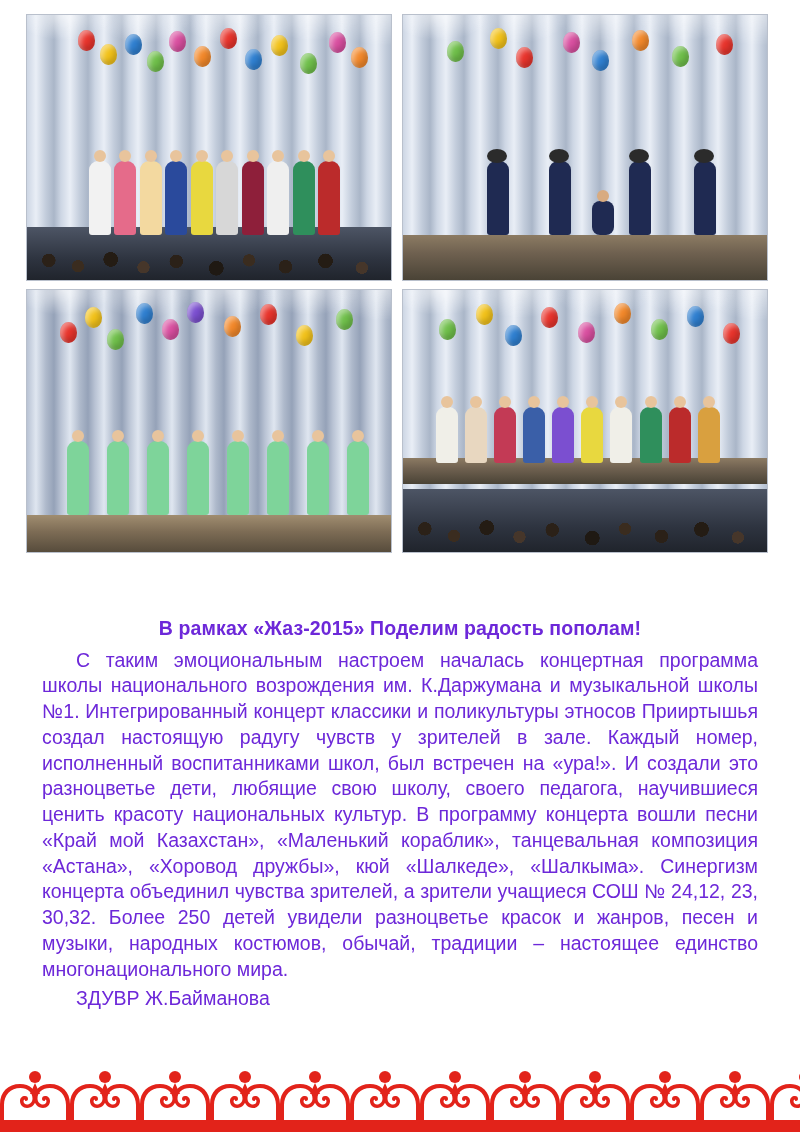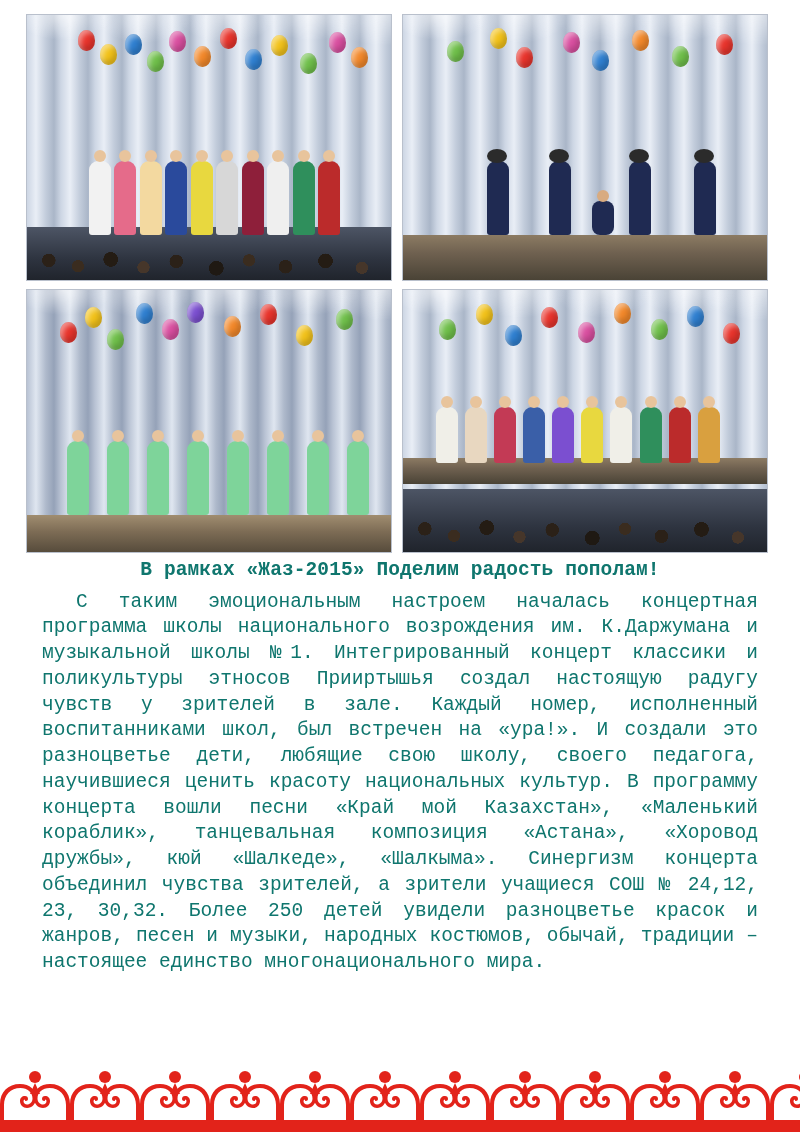--- a/index.html
+++ b/index.html
@@ -140,26 +140,26 @@
     width: 20px;
     height: 14px;
     border-radius: 50%;
     background: #2b2b2b;
   }
 
   
   .article {
     position: absolute;
     left: 42px;
-    top: 558px;
+    top: 616px;
     width: 716px;
-    font-family: Liberation Mono, monospace;
+    font-family: Liberation Sans, sans-serif;
     font-size: 19.5px;
     line-height: 1.32;
-    color: #0f766e;
+    color: #6d28d9;
   }
   .article h1 {
     font-size: 19.5px;
     font-weight: bold;
     text-align: center;
     margin: 0 0 6px 0;
     letter-spacing: .1px;
   }
   .article p {
     margin: 0;
@@ -299,20 +299,21 @@
       <span class="perf" style="left:65%;bottom:34%;height:56px;background:#2f8f5c;"></span>
       <span class="perf" style="left:73%;bottom:34%;height:56px;background:#bb2b2b;"></span>
       <span class="perf" style="left:81%;bottom:34%;height:56px;background:#d9a03f;"></span>
     </div>
 
   </div>
 
   <div class="article">
     <h1>В рамках «Жаз-2015»  Поделим радость пополам!</h1>
     <p>С таким эмоциональным  настроем началась концертная программа школы национального возрождения им. К.Даржумана и музыкальной школы №1.   Интегрированный концерт классики и поликультуры этносов Прииртышья  создал настоящую радугу чувств у зрителей в зале. Каждый номер, исполненный воспитанниками школ, был встречен на «ура!». И создали это разноцветье дети, любящие свою школу, своего педагога, научившиеся  ценить красоту  национальных культур.  В программу концерта   вошли песни «Край мой Казахстан», «Маленький кораблик», танцевальная композиция «Астана», «Хоровод дружбы», кюй «Шалкеде», «Шалкыма». Синергизм концерта  объединил чувства зрителей, а зрители учащиеся СОШ № 24,12, 23, 30,32. Более 250 детей увидели разноцветье красок и жанров, песен и музыки, народных костюмов, обычай, традиции – настоящее единство  многонационального мира.</p>
+    <p class="sign">ЗДУВР Ж.Байманова</p>
   </div>
 
   <div class="ornament">
     <svg width="800" height="62" viewBox="0 0 800 62" preserveAspectRatio="none">
       <g fill="#e2231a">
         <rect x="0" y="50" width="800" height="12"></rect>
         <g id="unit">
           <path d="M0 62 L0 34 C0 22 8 14 20 14 C30 14 36 20 36 28 C36 34 32 38 27 38 C23 38 20 35 20 31 C20 28 22 26 25 26 C27 26 28 27 28 29 C28 30 27 31 26 31 C25 31 25 30.5 25 30 L25 29.5 C24 29.8 23.5 30.4 23.5 31 C23.5 33 25 34.5 27 34.5 C30 34.5 32.5 32 32.5 28.5 C32.5 22.5 27.5 18 20.5 18 C10.5 18 4 25 4 35 L4 62 Z"></path>
           <path d="M50 62 L50 34 C50 22 42 14 30 14 L30 18 C40 18 46 25 46 35 L46 62 Z" opacity="0"></path>
           <path d="M50 14 C62 14 70 22 70 34 L70 62 L66 62 L66 35 C66 25 59.5 18 49.5 18 C42.5 18 37.5 22.5 37.5 28.5 C37.5 32 40 34.5 43 34.5 C45 34.5 46.5 33 46.5 31 C46.5 30.4 46 29.8 45 29.5 L45 30 C45 30.5 45 31 44 31 C43 31 42 30 42 29 C42 27 43 26 45 26 C48 26 50 28 50 31 C50 35 47 38 43 38 C38 38 34 34 34 28 C34 20 40 14 50 14 Z"></path>

